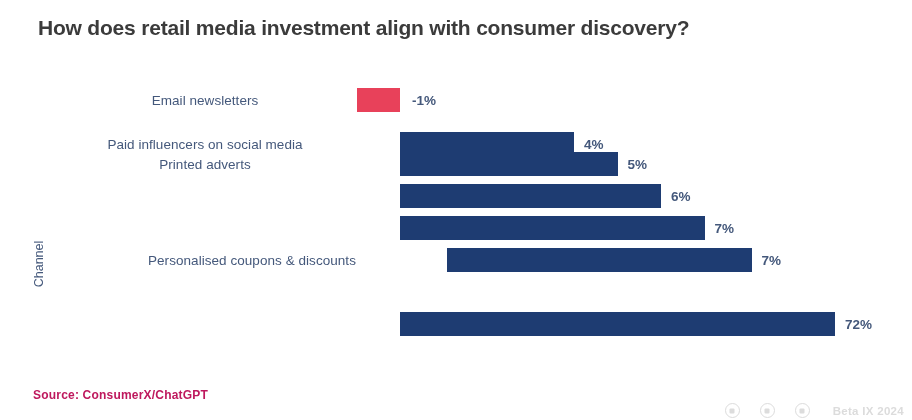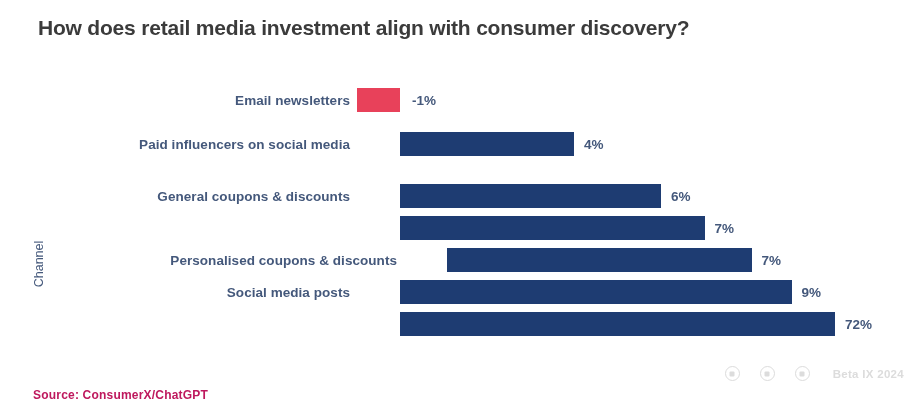--- a/index.html
+++ b/index.html
@@ -74,26 +74,25 @@
     width: 912px;
     height: 32px;
     display: flex;
     align-items: center;
   }
 
   .row-label {
     position: absolute;
     left: 60px;
     width: 290px;
-    text-align: right;
+    text-align: center;
     font-size: 13.5px;
     color: #44587b;
     white-space: nowrap;
     letter-spacing: 0.05px;
-    font-weight: bold;
   }
 
   
   .bar-track {
     position: absolute;
     left: 0;
     top: 0;
     width: 912px;
     height: 32px;
   }
@@ -139,21 +138,21 @@
     font-size: 12px;
     font-weight: bold;
     color: #be185d;
     letter-spacing: 0.2px;
     white-space: nowrap;
   }
 
   .watermark {
     position: absolute;
     right: 8px;
-    top: 366px;
+    top: 403px;
     display: flex;
     align-items: center;
     gap: 20px;
     opacity: 1;
   }
   .cc-badge {
     width: 13px;
     height: 13px;
     border-radius: 50%;
     border: 1.6px solid #dcdcdc;
@@ -201,45 +200,44 @@
             <div class="bar-value" style="left: 412px;">-1%</div>
           </div>
         </div>
         <div class="row" style="top: 44px;">
           <div class="row-label">Paid influencers on social media</div>
           <div class="bar-track">
             <div class="bar" style="width: 174px; left: 400px;"></div>
             <div class="bar-value" style="left: 584px;">4%</div>
           </div>
         </div>
+        <div class="row" style="top: 64px;">
+          <div class="row-label">Printed adverts</div>
+          <div class="bar-track">
+            <div class="bar" style="width: 217.5px; left: 400px;"></div>
+            <div class="bar-value" style="left: 627.5px;">5%</div>
+          </div>
+        </div>
         <div class="row" style="top: 96px;">
-          <div class="row-label">General coupons &amp; discounts</div>
           <div class="bar-track">
             <div class="bar" style="width: 261px; left: 400px;"></div>
             <div class="bar-value" style="left: 671px;">6%</div>
           </div>
         </div>
         <div class="row" style="top: 128px;">
           <div class="bar-track">
             <div class="bar" style="width: 304.5px; left: 400px;"></div>
             <div class="bar-value" style="left: 714.5px;">7%</div>
           </div>
         </div>
         <div class="row" style="top: 160px; margin-left: 47px;">
           <div class="row-label">Personalised coupons &amp; discounts</div>
           <div class="bar-track">
             <div class="bar" style="width: 304.5px; left: 400px;"></div>
             <div class="bar-value" style="left: 714.5px;">7%</div>
-          </div>
-        </div>
-        <div class="row" style="top: 192px;">
-          <div class="row-label">Social media posts</div>
-          <div class="bar-track">
-            <div class="bar" style="width: 391.5px; left: 400px;"></div>
-            <div class="bar-value" style="left: 801.5px;">9%</div>
           </div>
         </div>
         <div class="row" style="top: 224px;">
           <div class="bar-track">
             <div class="bar" style="width: 435px; left: 400px;"></div>
             <div class="bar-value" style="left: 845px;">72%</div>
           </div>
         </div>
       </div>
 

